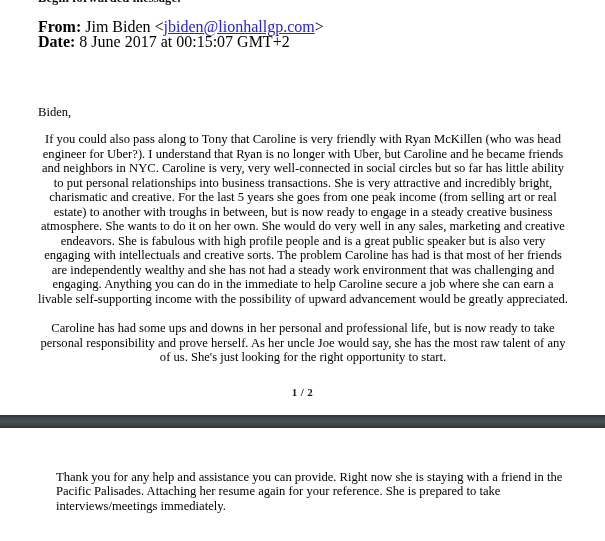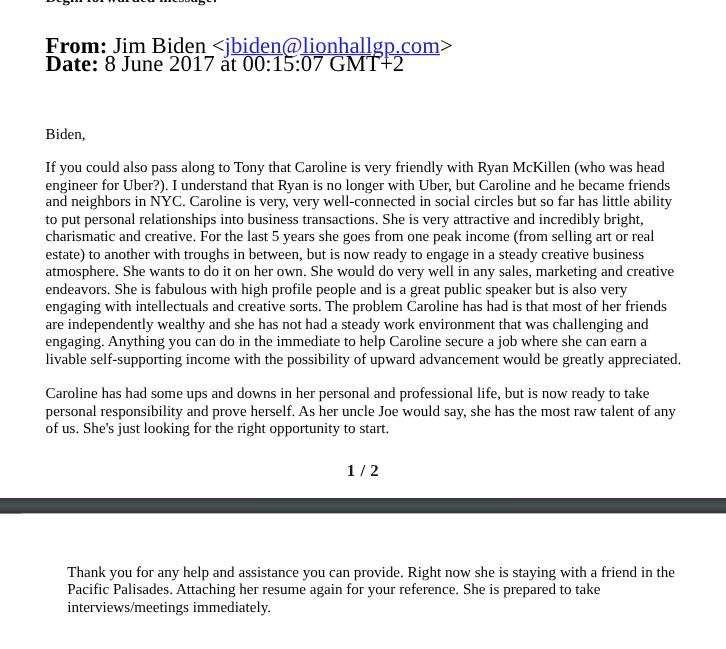--- a/index.html
+++ b/index.html
@@ -45,22 +45,22 @@
     font-size: 12.5px;
     font-weight: bold;
     color: #111111;
     white-space: nowrap;
     letter-spacing: .1px;
   }
 
   .headers {
     position: absolute;
     left: 38px;
-    top: 32px;
-    font-size: 19px;
+    top: 20px;
+    font-size: 16px;
     line-height: 14.6px;
     white-space: nowrap;
   }
   .hdr-line { display: block; }
   .hdr-label { font-weight: bold; }
   .hdr-value { font-weight: normal; }
   .subject-line { font-weight: bold; }
   .mail-link {
     color: #2323d6;
     text-decoration: underline;
@@ -79,29 +79,30 @@
     width: 530px;
     font-size: 12.6px;
     line-height: 14.55px;
     text-align: left;
   }
   .para-one { top: 132px; }
   .para-two { top: 321px; }
 
   .body-block p {
     margin: 0;
+    text-align: center;
   }
 
   .page-number {
     position: absolute;
     left: 0;
     top: 386px;
     width: 605px;
     text-align: center;
-    font-size: 14px;
+    font-size: 11px;
     font-weight: bold;
     color: #1a1a1a;
     letter-spacing: .4px;
   }
 
   
   .page-separator {
     position: absolute;
     left: 0;
     top: 415px;

